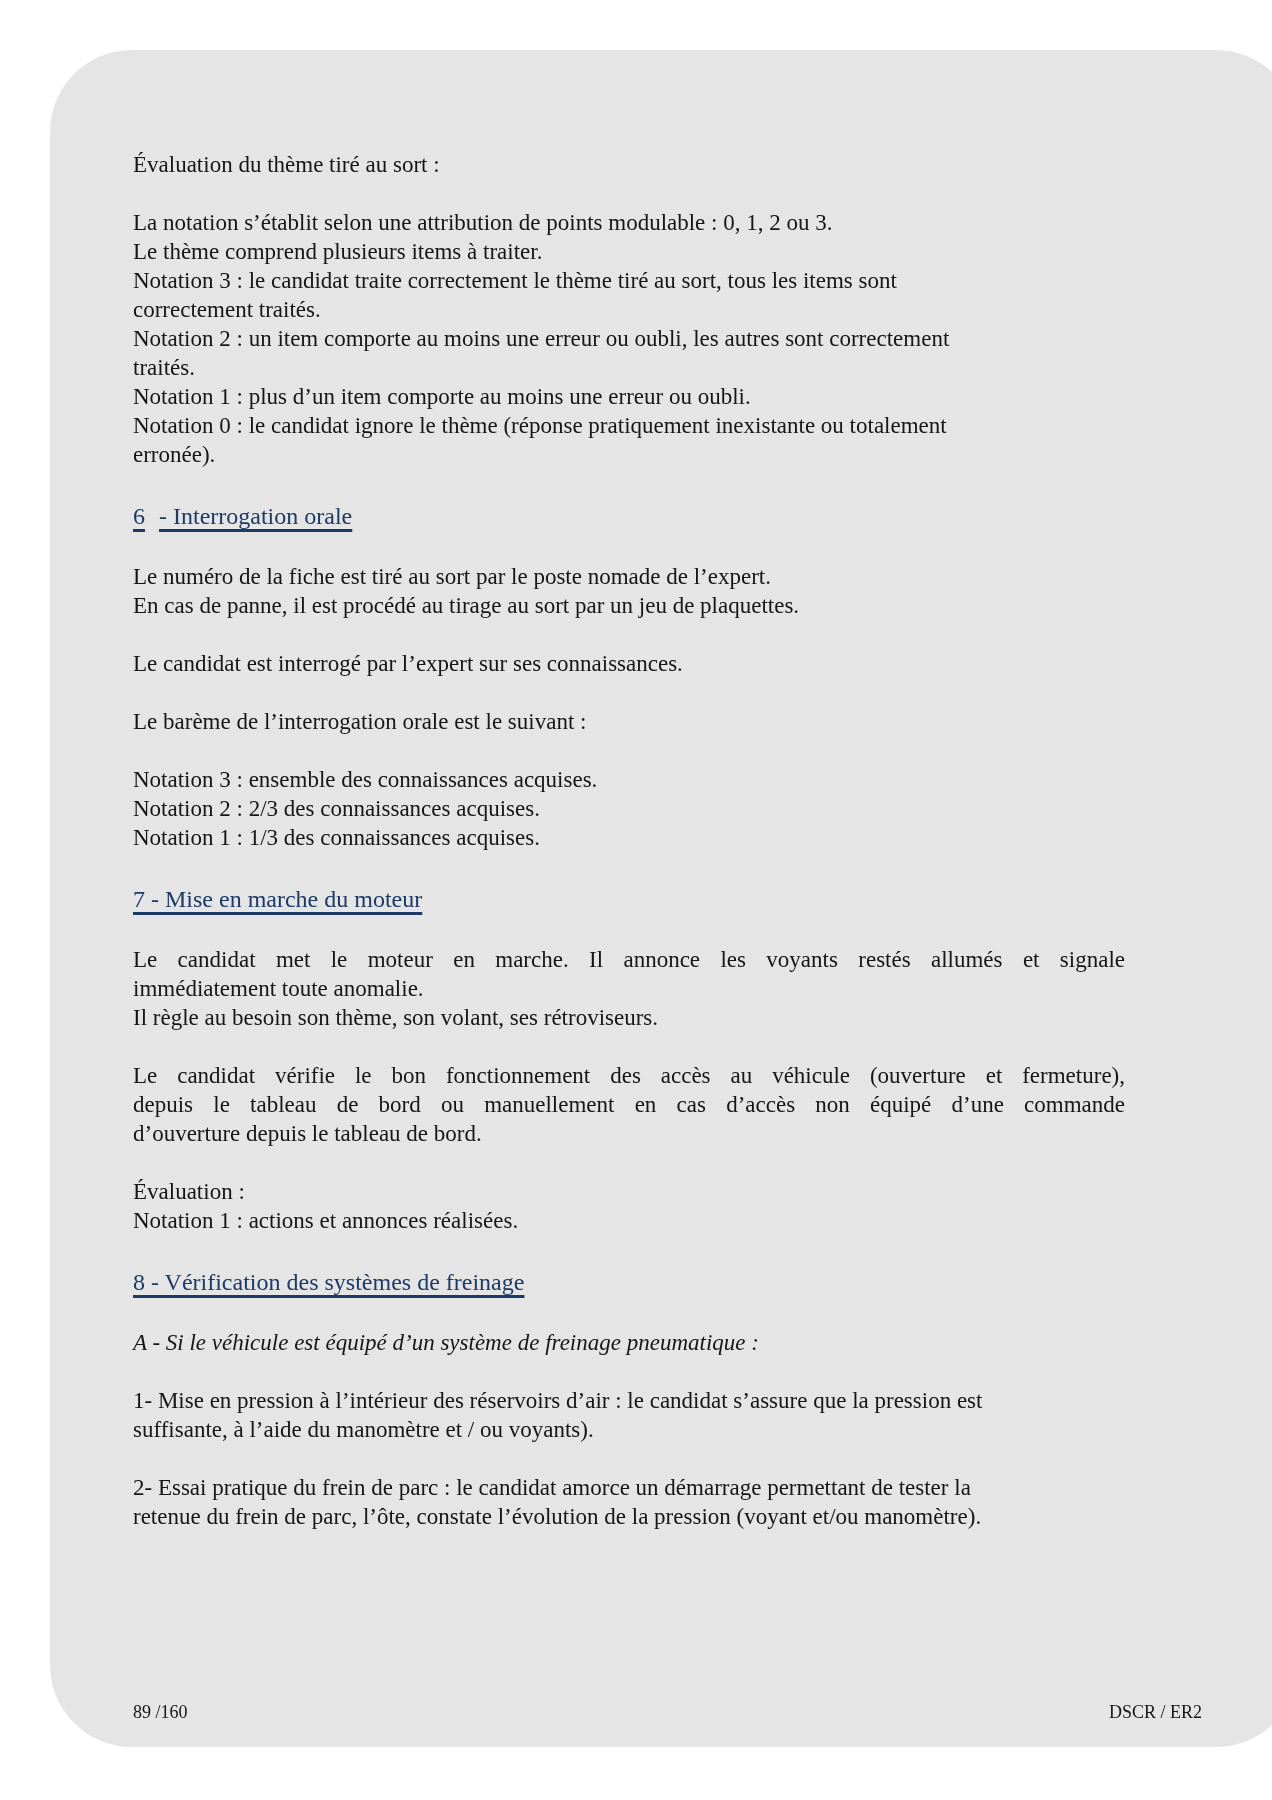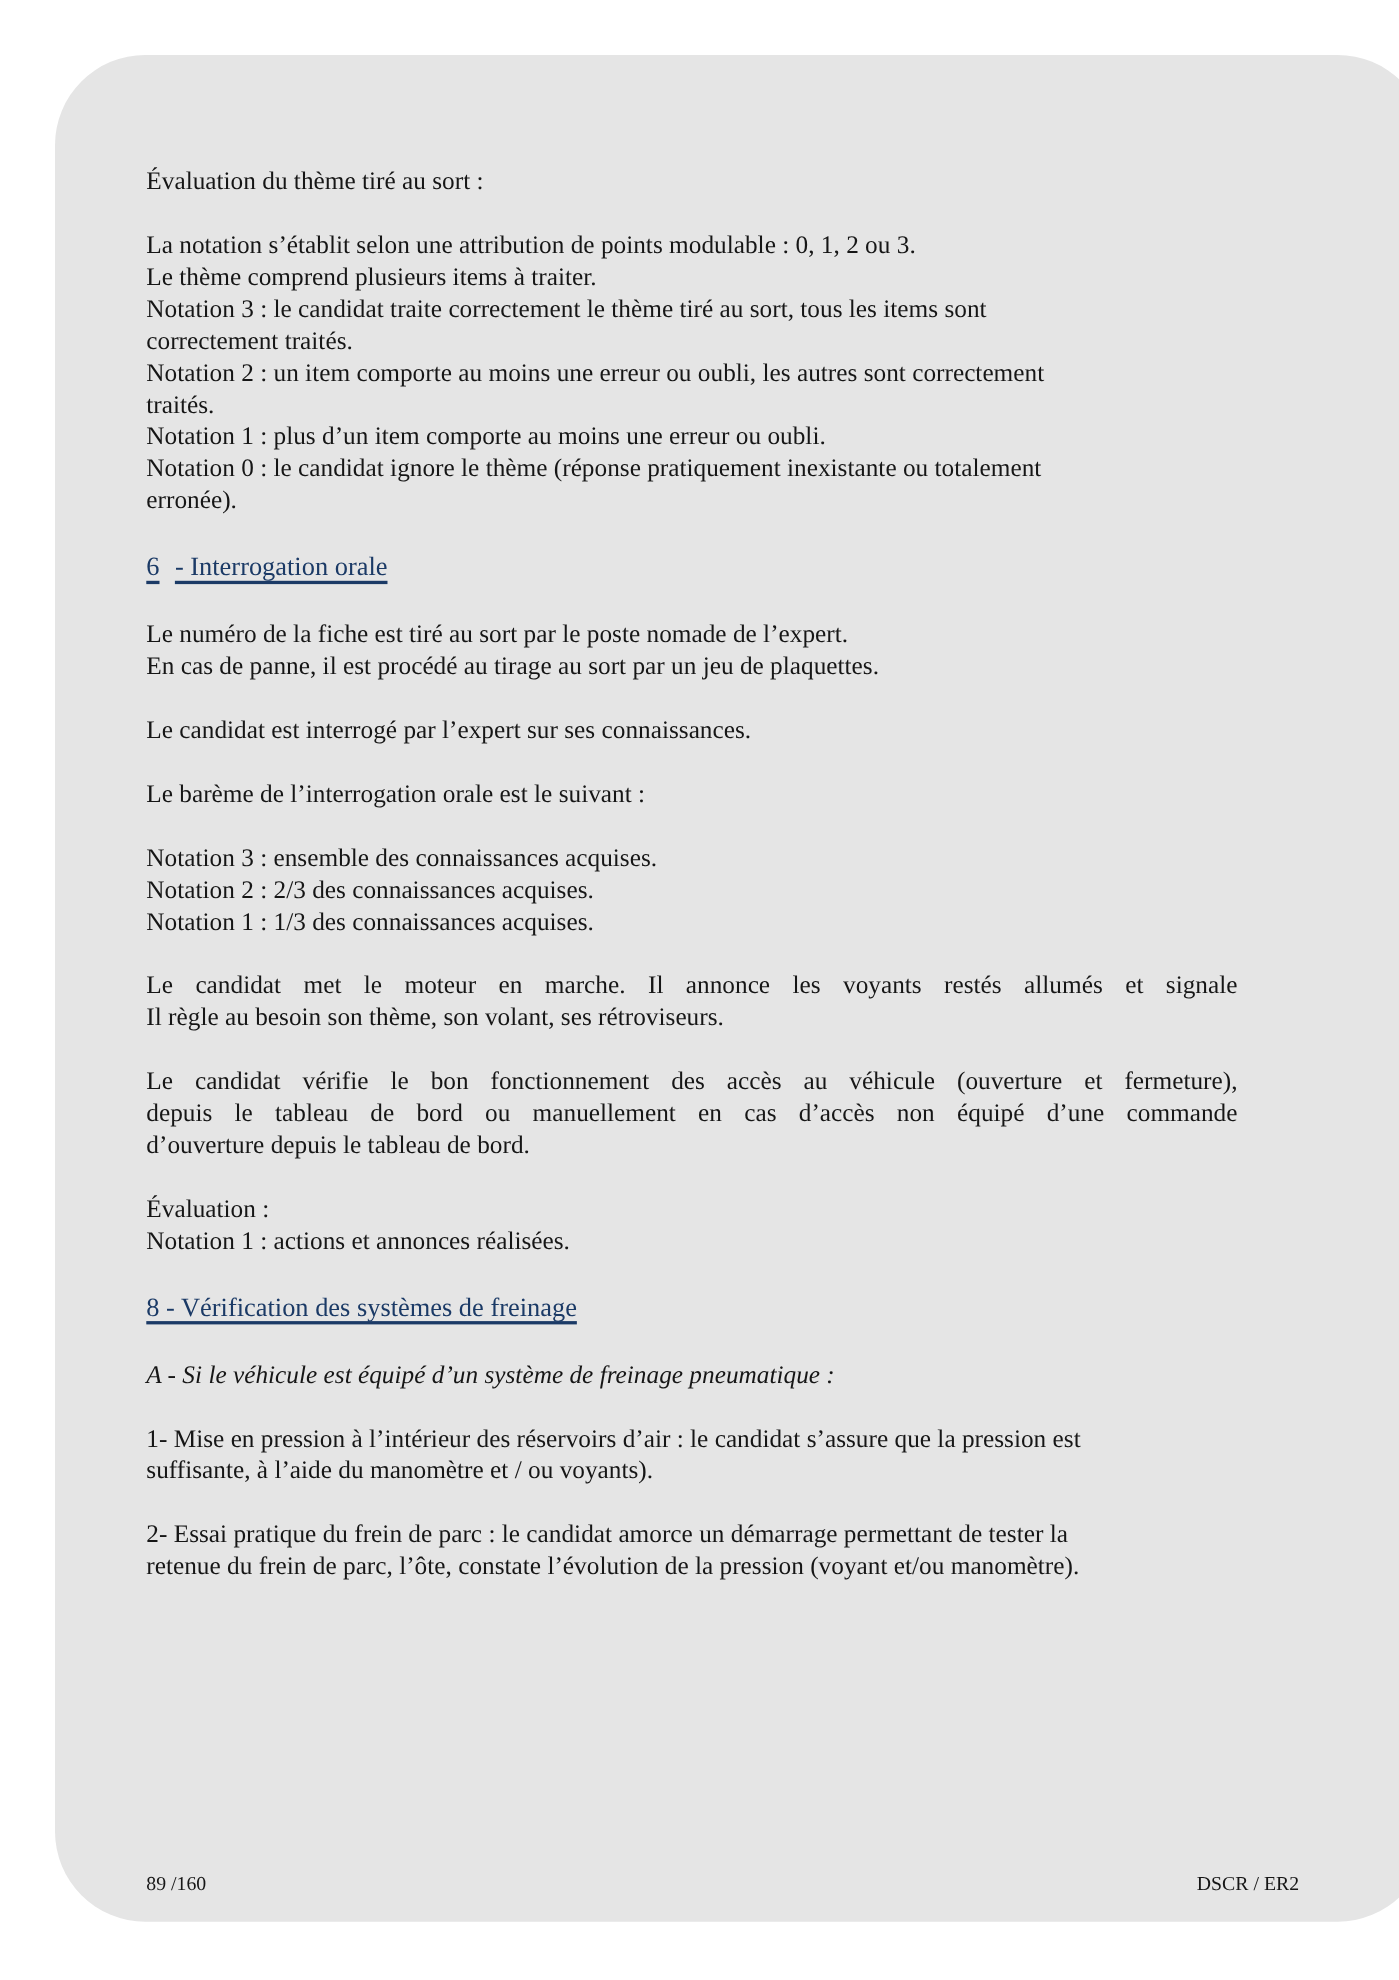--- a/index.html
+++ b/index.html
@@ -53,21 +53,21 @@
   .heading .u {
     text-decoration: underline;
     text-decoration-thickness: 2.5px;
     text-underline-offset: 5px;
   }
   .heading .hgap { display: inline-block; width: 14px; }
   .italic-line { font-style: italic; }
   .footer {
     position: absolute;
     left: 83px;
-    right: 117px;
+    right: 96px;
     bottom: 24px;
     display: flex;
     justify-content: space-between;
     align-items: baseline;
     font-size: 18px;
     line-height: 22px;
     color: #161616;
   }
 </style>
 </head>
@@ -110,23 +110,27 @@
       <div class="block">
         <span class="line">Le barème de l’interrogation orale est le suivant :</span>
       </div>
 
       <div class="block">
         <span class="line">Notation 3 : ensemble des connaissances acquises.</span>
         <span class="line">Notation 2 : 2/3 des connaissances acquises.</span>
         <span class="line">Notation 1 : 1/3 des connaissances acquises.</span>
       </div>
 
+      <h2 class="heading block">
+        <span class="u">7 - Mise en marche du moteur</span>
+      </h2>
 
       <div class="block">
         <span class="line jline">Le candidat met le moteur en marche. Il annonce les voyants restés allumés et signale</span>
+        <span class="line">immédiatement toute anomalie.</span>
         <span class="line">Il règle au besoin son thème, son volant, ses rétroviseurs.</span>
       </div>
 
       <div class="block">
         <span class="line jline">Le candidat vérifie le bon fonctionnement des accès au véhicule (ouverture et fermeture),</span>
         <span class="line jline">depuis le tableau de bord ou manuellement en cas d’accès non équipé d’une commande</span>
         <span class="line">d’ouverture depuis le tableau de bord.</span>
       </div>
 
       <div class="block">

